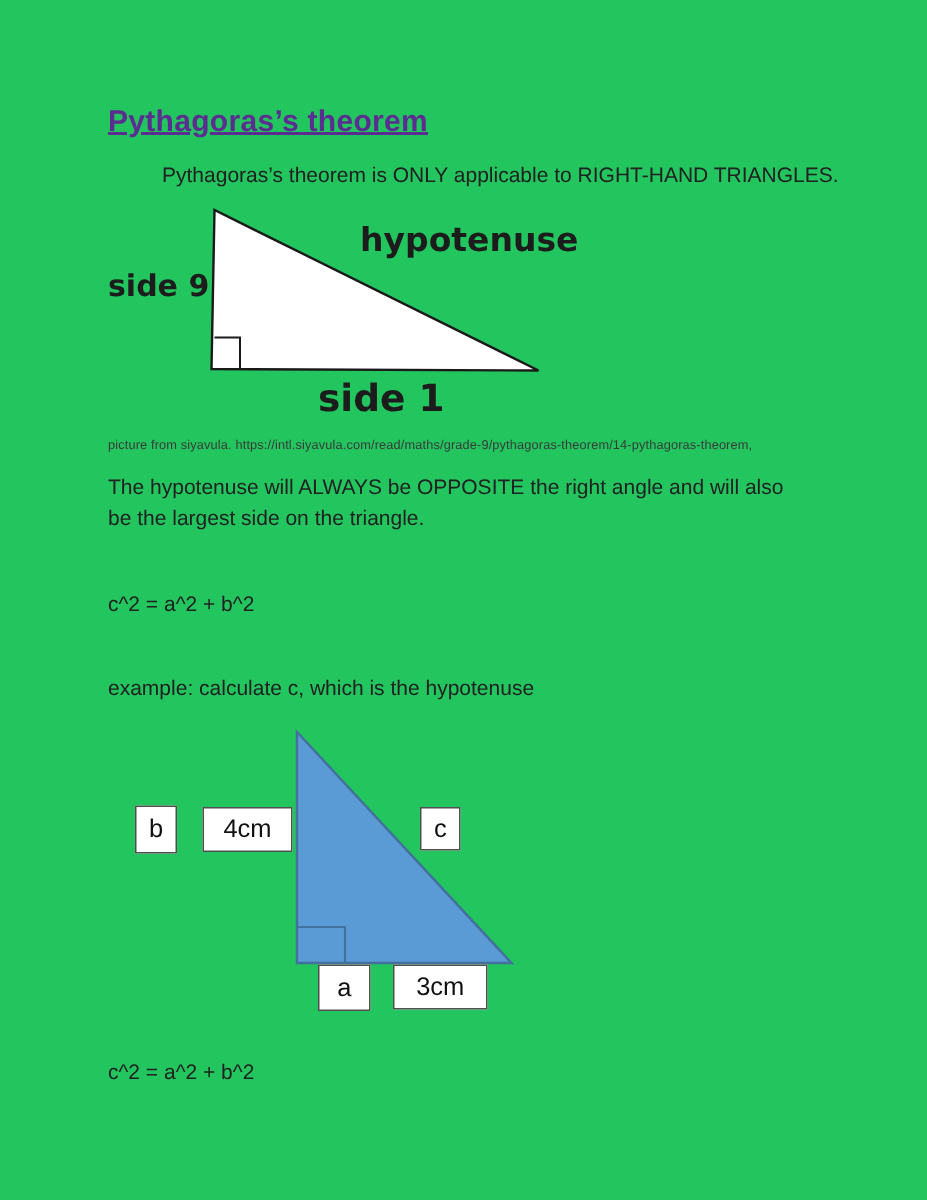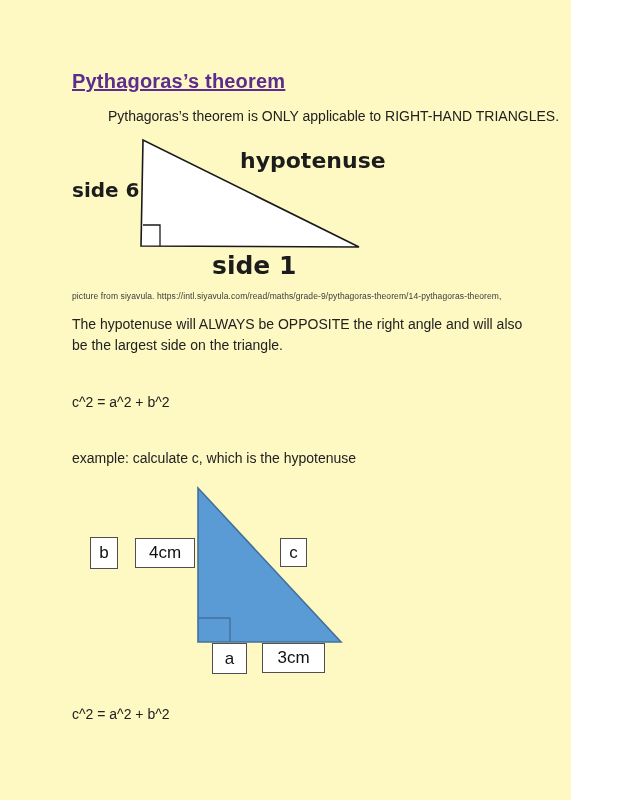--- a/index.html
+++ b/index.html
@@ -1,20 +1,20 @@
 <!DOCTYPE html>
 <html><head>
 <meta charset="utf-8">
 <style>
   html, body { margin: 0; padding: 0; background: #ffffff; }
   .page {
     position: relative;
-    width: 571px;
+    width: 618px;
     height: 800px;
-    background: #fef9c3;
+    background: #22c55e;
     font-family: "Liberation Sans", sans-serif;
     color: #212121;
     overflow: hidden;
   }
   .abs { position: absolute; }
 
   .doc-title {
     left: 72px; top: 70px;
     font-size: 20px;
     font-weight: bold;
@@ -83,21 +83,21 @@
 
   <div class="abs doc-title">Pythagoras’s theorem</div>
 
   <div class="abs body-text intro">Pythagoras’s theorem is ONLY applicable to RIGHT-HAND TRIANGLES.</div>
 
   <div class="abs diagram1">
     <svg width="310" height="158" viewBox="0 0 310 158">
       <polygon points="73,7 71,113 289,114" fill="#ffffff" stroke="#1a1a1a" stroke-width="1.6"></polygon>
       <polyline points="73,92 90,92 90,113" fill="none" stroke="#1a1a1a" stroke-width="1.3"></polyline>
     </svg>
-    <span class="d1-label d1-side2">side 6</span>
+    <span class="d1-label d1-side2">side 9</span>
     <span class="d1-label d1-hyp">hypotenuse</span>
     <span class="d1-label d1-side1">side 1</span>
   </div>
 
   <div class="abs caption">picture from siyavula. https://intl.siyavula.com/read/maths/grade-9/pythagoras-theorem/14-pythagoras-theorem,</div>
 
   <div class="abs body-text para-hyp">The hypotenuse will ALWAYS be OPPOSITE the right angle and will also
 be the largest side on the triangle.</div>
 
 

